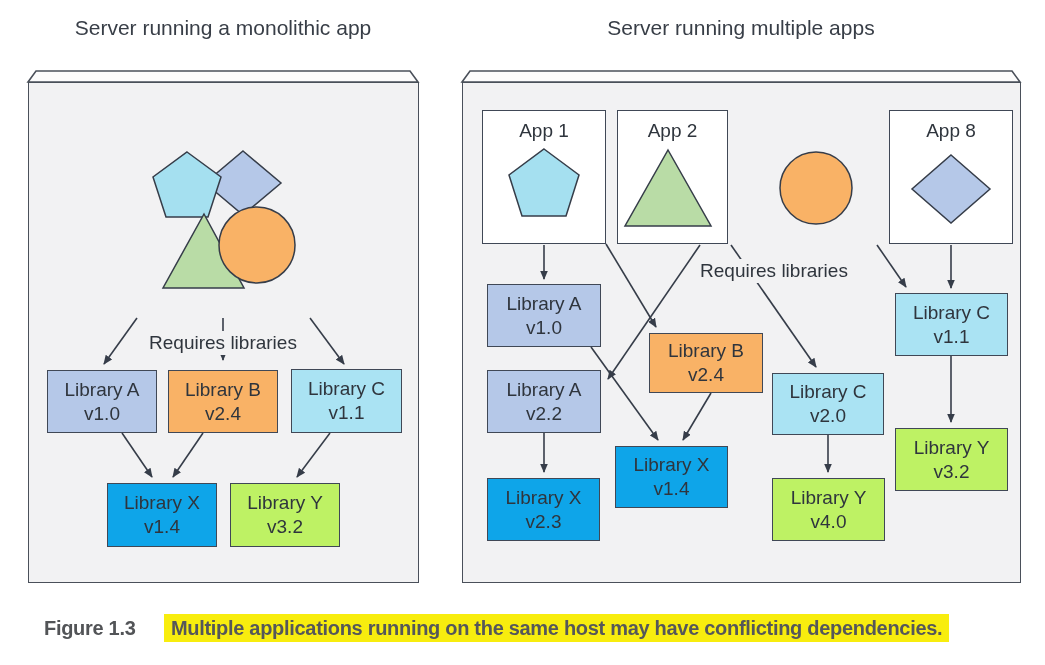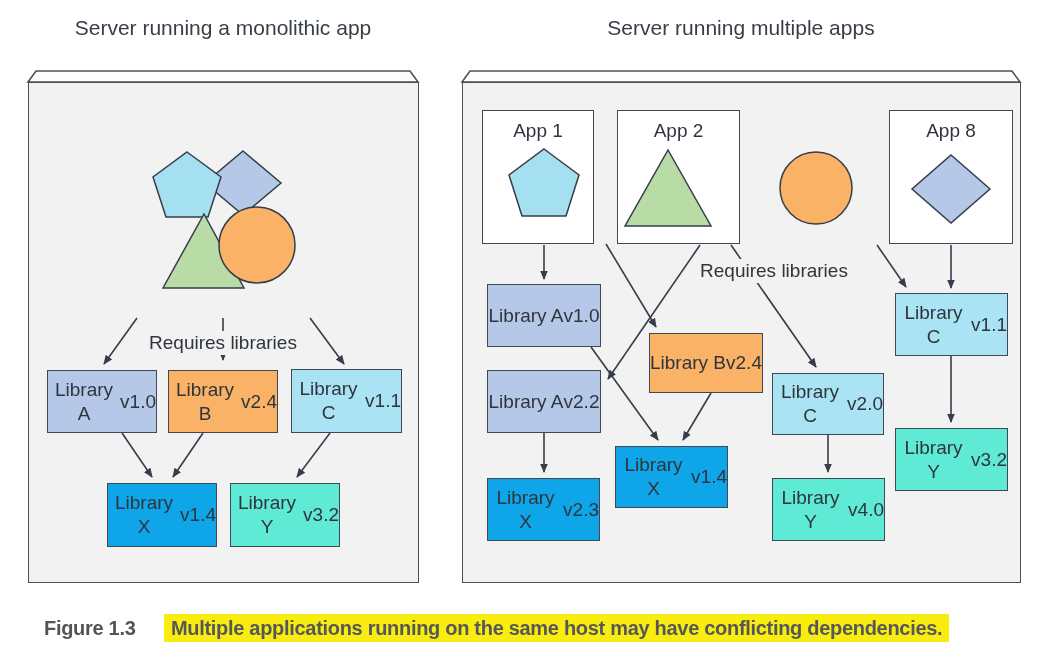--- a/index.html
+++ b/index.html
@@ -4,50 +4,50 @@
 <style>
   html,body{margin:0;padding:0;background:#ffffff;}
   .stage{position:relative;width:1045px;height:665px;background:#ffffff;
          font-family:"Liberation Sans","DejaVu Sans",sans-serif;color:#2f353d;overflow:hidden;}
   .abs{position:absolute;box-sizing:border-box;}
   .panel-title{font-size:21px;text-align:center;color:#383e47;z-index:2;}
   .server{background:#f2f2f3;border:1.6px solid #4a505a;z-index:1;}
   .whitebox{background:#ffffff;border:1.6px solid #404856;z-index:2;}
   .appbox{background:#ffffff;border:1.6px solid #404856;z-index:2;}
   .app-label{position:absolute;top:9px;left:0;right:0;text-align:center;font-size:19px;}
-  .lib{border:1.6px solid #404856;z-index:4;display:flex;
+  .lib{border:1.6px solid #404856;z-index:4;display:flex;flex-direction:column;
        align-items:center;justify-content:center;font-size:19px;line-height:24px;text-align:center;}
   .c-peri{background:#b5c8e8;}
   .c-orange{background:#f9b266;}
   .c-cyan{background:#aae3f3;}
-  .c-green{background:#5eead4;}
+  .c-green{background:#bef264;}
   .c-white{background:#0ea5e9;}
   .svg-layer{position:absolute;left:0;top:0;z-index:5;pointer-events:none;}
   .req-label{font-size:19px;text-align:center;background:#f2f2f3;z-index:6;padding:1px 0;}
   .mono-label{position:absolute;top:12px;left:0;right:0;text-align:center;font-size:19px;}
   .caption{z-index:2;font-weight:bold;}
   .fig-label{font-size:20px;color:#525457;letter-spacing:-0.3px;}
   .fig-text{font-size:20px;color:#55575a;background:#f8ed0e;padding:3px 7px;letter-spacing:-0.3px;}
 </style>
 </head>
 <body>
 
 <div class="stage">
 
   <div class="abs panel-title" style="left:28px;top:16px;width:390px;">Server running a monolithic app</div>
   <div class="abs panel-title" style="left:462px;top:16px;width:558px;">Server running multiple apps</div>
 
   <div class="abs server" style="left:28px;top:82px;width:391px;height:501px;"></div>
   <div class="abs server" style="left:462px;top:82px;width:559px;height:501px;"></div>
 
 
-  <div class="abs appbox" style="left:482px;top:110px;width:112px;height:134px;">
+  <div class="abs appbox" style="left:482px;top:110px;width:124px;height:134px;">
     <div class="app-label">App 1</div>
   </div>
-  <div class="abs appbox" style="left:617px;top:110px;width:123px;height:134px;">
+  <div class="abs appbox" style="left:617px;top:110px;width:111px;height:134px;">
     <div class="app-label">App 2</div>
   </div>
   <div class="abs appbox" style="left:889px;top:110px;width:124px;height:134px;">
     <div class="app-label">App 8</div>
   </div>
 
   <div class="abs lib c-peri" style="left:47px;top:370px;width:110px;height:63px;">
     <div>Library A</div>
     <div>v1.0</div>
   </div>

